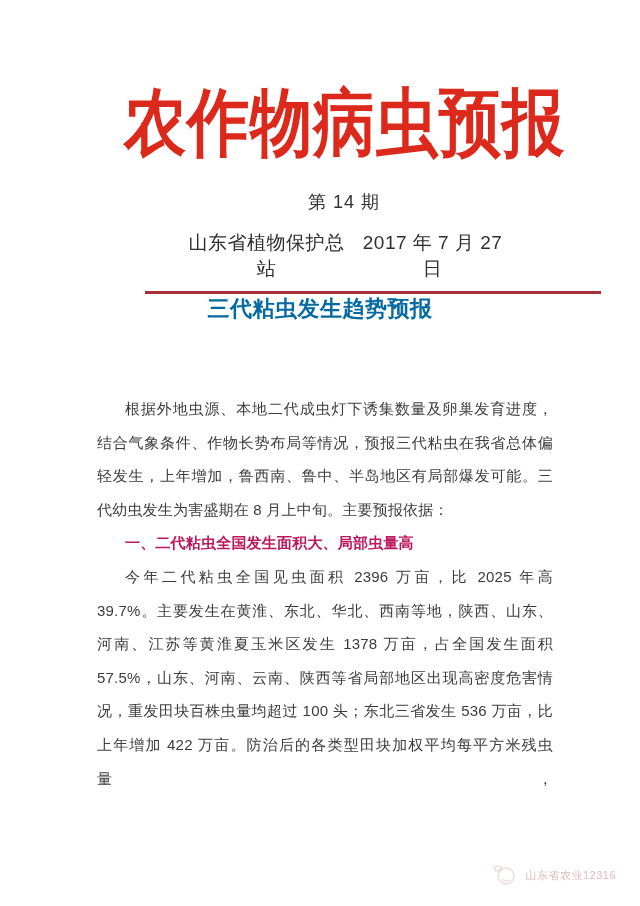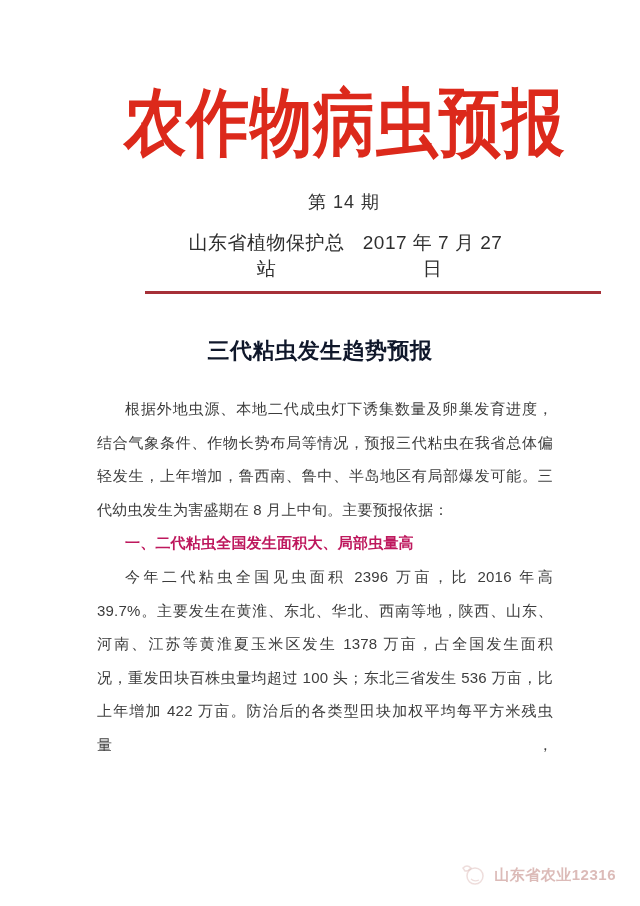--- a/index.html
+++ b/index.html
@@ -45,25 +45,24 @@
   .red-divider {
     margin-left: 97px;
     margin-top: 9px;
     width: 456px;
     height: 3px;
     background: #a63038;
   }
 
   
   .article-title {
-    margin-top: 42px;
     text-align: center;
     font-size: 22px;
     font-weight: bold;
-    color: #0f172a;
+    color: #0369a1;
     letter-spacing: 0.5px;
   }
   .article-body {
     position: absolute;
     left: 97px;
     top: 392px;
     width: 456px;
     font-size: 15px;
     color: #3c3c3c;
   }
@@ -82,24 +81,23 @@
   .article-body .line.bold { font-weight: bold; color: #be185d; }
 
   
   .footer-brand {
     position: absolute;
     right: 24px;
     bottom: 18px;
     display: flex;
     align-items: center;
     gap: 5px;
-    font-size: 15px;
+    font-size: 11px;
     color: rgba(186, 120, 114, 0.5);
     letter-spacing: 0.5px;
-    font-weight: bold;
   }
   .footer-logo {
     width: 30px; height: 26px;
     position: relative;
     opacity: 0.55;
   }
 </style>
 </head>
 <body>
 
@@ -116,23 +114,24 @@
   </div>
 
   <div class="article-title">三代粘虫发生趋势预报</div>
 
   <div class="article-body">
       <div class="line indent justify">根据外地虫源、本地二代成虫灯下诱集数量及卵巢发育进度，</div>
       <div class="line justify">结合气象条件、作物长势布局等情况，预报三代粘虫在我省总体偏</div>
       <div class="line justify">轻发生，上年增加，鲁西南、鲁中、半岛地区有局部爆发可能。三</div>
       <div class="line">代幼虫发生为害盛期在 8 月上中旬。主要预报依据：</div>
       <div class="line indent bold">一、二代粘虫全国发生面积大、局部虫量高</div>
-      <div class="line indent justify">今年二代粘虫全国见虫面积 2396 万亩，比 2016 年高</div>
+      <div class="line indent justify">今年二代粘虫全国见虫面积 2396 万亩，比 2025 年高</div>
       <div class="line justify">39.7%。主要发生在黄淮、东北、华北、西南等地，陕西、山东、</div>
       <div class="line justify">河南、江苏等黄淮夏玉米区发生 1378 万亩，占全国发生面积</div>
+      <div class="line justify">57.5%，山东、河南、云南、陕西等省局部地区出现高密度危害情</div>
       <div class="line justify">况，重发田块百株虫量均超过 100 头；东北三省发生 536 万亩，比</div>
       <div class="line justify">上年增加 422 万亩。防治后的各类型田块加权平均每平方米残虫量，</div>
     </div>
 
   <div class="footer-brand">
     <span class="footer-logo">
       <svg width="30" height="26" viewBox="0 0 30 26">
         <circle cx="16" cy="14" r="8" fill="none" stroke="rgba(186,120,114,0.45)" stroke-width="1.5"></circle>
         <path d="M4 6 Q8 2 12 6 Q10 9 6 9 Z" fill="none" stroke="rgba(186,120,114,0.45)" stroke-width="1.5"></path>
         <path d="M12 17 Q15 20 20 18" fill="none" stroke="rgba(186,120,114,0.45)" stroke-width="1.2"></path>

